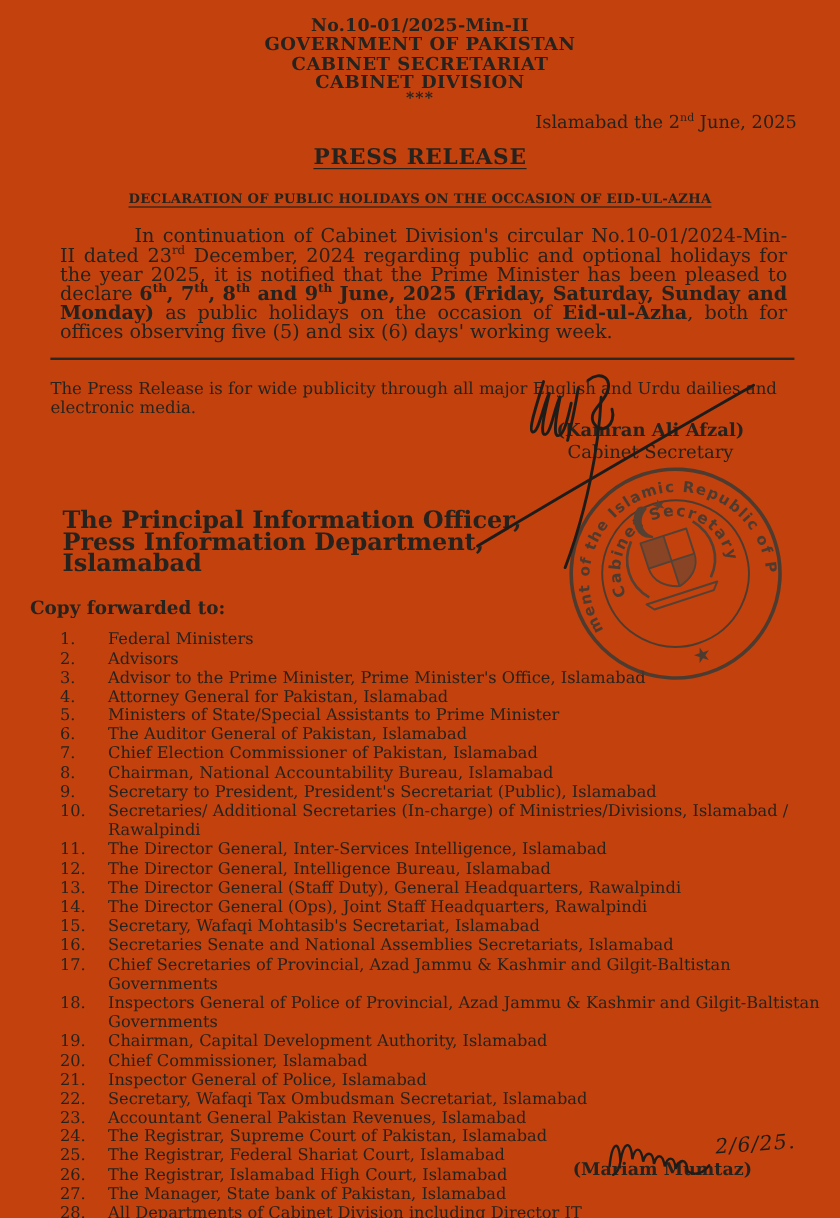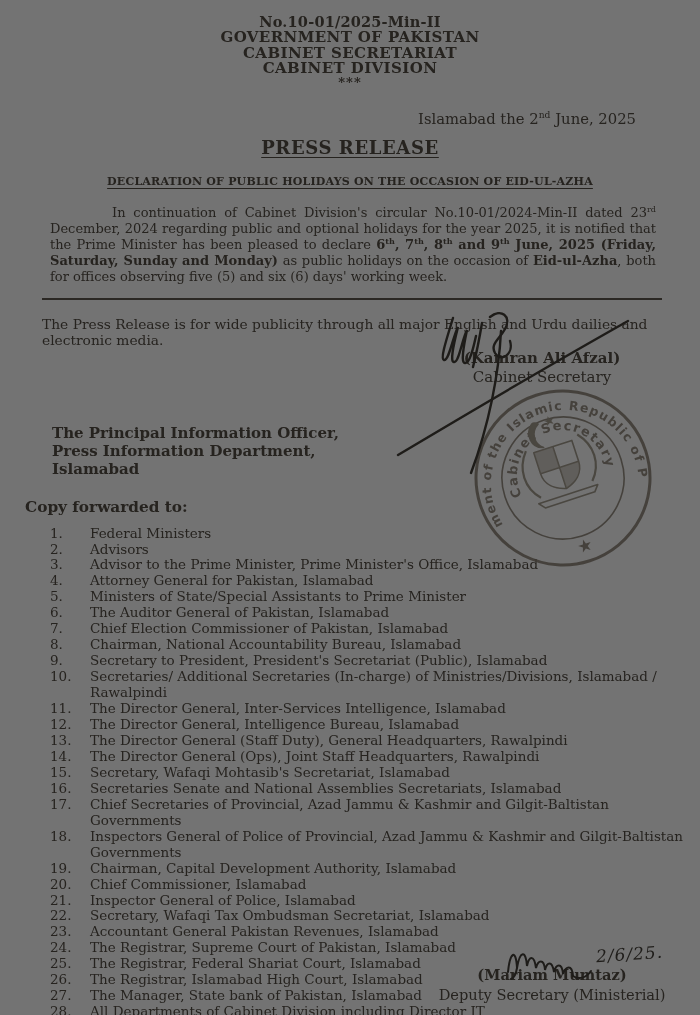--- a/index.html
+++ b/index.html
@@ -1,59 +1,59 @@
 <!DOCTYPE html>
 <html><head>
 <meta charset="utf-8">
 <style>
   html,body{margin:0;padding:0;background:#e8e8e6;}
   .page{
     position:relative;
     width:700px;height:1015px;
     margin:0 auto;
-    background:#737373;
+    background:#c2410c;
     font-family:"DejaVu Serif","Liberation Serif",serif;
     color:#26231f;
     overflow:hidden;
   }
   .center{text-align:center;}
   .b{font-weight:700;}
   sup{font-size:0.62em;vertical-align:super;line-height:0;}
 
   .hdr{padding-top:14px;}
   .hdr-ref{font-size:14.5px;font-weight:700;line-height:16px;letter-spacing:.2px;}
   .hdr-org{font-size:15px;font-weight:700;line-height:15.5px;letter-spacing:.4px;}
   .hdr-sep{font-size:13px;font-weight:700;line-height:12px;letter-spacing:1px;}
 
-  .dateline{margin-top:20px;padding-right:64px;text-align:right;font-size:14.8px;line-height:20px;}
+  .dateline{margin-top:4px;padding-right:36px;text-align:right;font-size:14.8px;line-height:20px;}
 
   .h-press{margin-top:8px;font-size:18px;font-weight:700;letter-spacing:.6px;
     text-decoration:underline;text-underline-offset:3px;}
   .h-subject{margin-top:17px;font-size:11px;font-weight:700;letter-spacing:.2px;
     text-decoration:underline;text-underline-offset:3px;}
 
   .body-para{
     margin:17px 44px 0 50px;
-    font-size:13px;line-height:16.1px;
+    font-size:16px;line-height:16.1px;
     text-align:justify;text-indent:62px;
   }
 
   .publicity{
     margin:13px 38px 0 42px;
     border-top:2.4px solid #2b2824;
     padding-top:16px;
     font-size:13.8px;line-height:16px;
   }
 
   .sig-top-name{position:absolute;top:349px;left:437px;width:210px;text-align:center;
     font-size:15px;font-weight:700;}
   .sig-top-title{position:absolute;top:368px;left:437px;width:210px;text-align:center;
     font-size:15px;}
 
-  .addressee{margin-top:76px;margin-left:52px;font-size:15px;font-weight:700;line-height:18.2px;}
+  .addressee{margin-top:76px;margin-left:52px;font-size:20px;font-weight:700;line-height:18.2px;}
   .addressee .city{text-underline-offset:2px;}
 
   .copy-heading{margin-top:19px;margin-left:25px;font-size:15.3px;font-weight:700;}
 
   .recipients{margin:10px 0 0 50px;font-size:13.5px;}
   .recipient-row{display:flex;line-height:15.95px;}
   .recipient-num{width:40px;flex:0 0 40px;}
   .recipient-text{flex:1;padding-right:4px;}
 
   .stamp-wrap{
@@ -270,15 +270,14 @@
 
   <svg class="sig-bottom-svg" width="120" height="42" viewBox="0 0 120 42">
     <g fill="none" stroke="#1e1c19" stroke-width="2" stroke-linecap="round">
       <path d="M8,34 C10,14 16,10 17,30 C20,12 26,12 27,28 C29,18 34,16 36,30 C38,22 44,20 45,32 C47,24 52,22 54,34 C56,26 62,24 63,36 C66,28 72,26 73,38"></path>
       <path d="M73,38 C79,42 86,40 91,33"></path>
       <path d="M17,30 C16,36 14,40 11,41"></path>
     </g>
   </svg>
   <div class="hand-date">2/6/25.</div>
   <div class="sig-bottom-name">(Mariam Mumtaz)</div>
-  <div class="sig-bottom-title">Deputy Secretary (Ministerial)</div>
 
 </div>
 
 </body></html>

